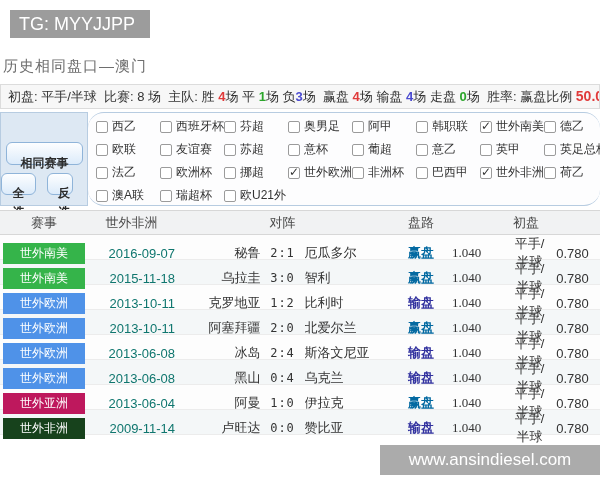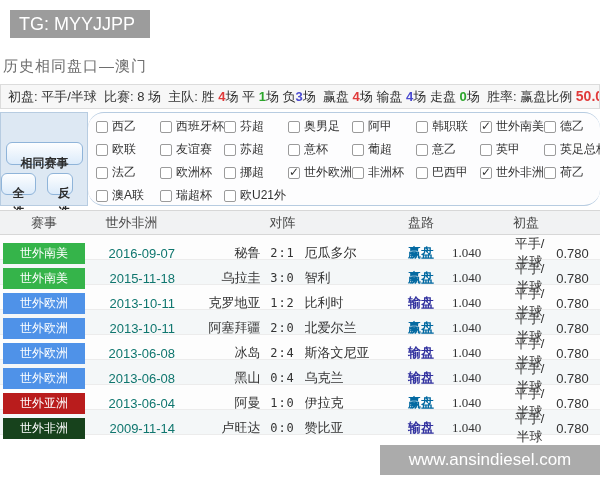--- a/index.html
+++ b/index.html
@@ -319,21 +319,21 @@
       <span class="result lose">输盘</span>
     </div>
     <div class="c-odds">
       <span class="o1">1.040</span>
       <span class="hcap">平手/半球</span>
       <span class="o2">0.780</span>
     </div>
   </div>
         <div class="trow">
     <div>
-      <span class="badge" style="background: #b91c1c;">世外亚洲</span>
+      <span class="badge" style="background: #be185d;">世外亚洲</span>
     </div>
     <div class="c-date">2013-06-04</div>
     <div class="c-match">
       <span class="home">阿曼</span>
       <span class="score">1:0</span>
       <span class="away">伊拉克</span>
     </div>
     <div class="c-result">
       <span class="result win">赢盘</span>
     </div>

